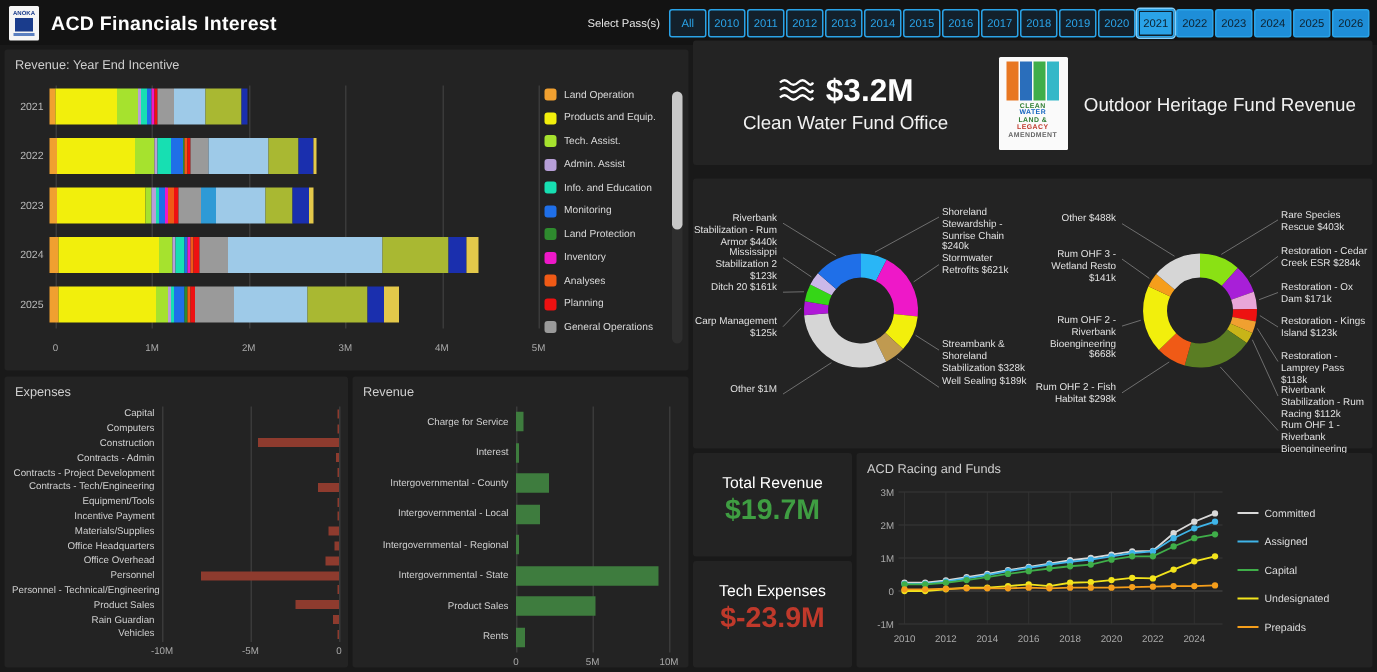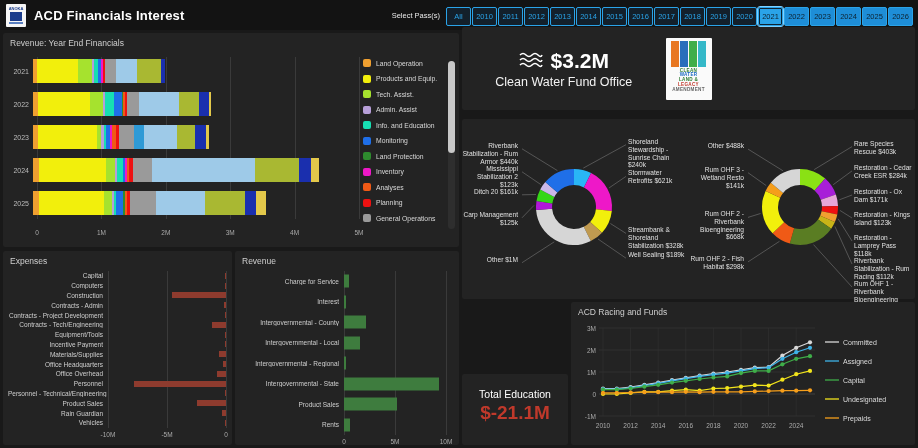--- a/index.html
+++ b/index.html
@@ -94,21 +94,21 @@
       <div class="m3"></div>
     </div>
     <h1 class="title">ACD Financials Interest</h1>
     <div class="year-filter">
       <span class="yf-label">Select Pass(s)</span>
       <div id="yearButtons"><button class="yearbtn">All</button><button class="yearbtn">2010</button><button class="yearbtn">2011</button><button class="yearbtn">2012</button><button class="yearbtn">2013</button><button class="yearbtn">2014</button><button class="yearbtn">2015</button><button class="yearbtn">2016</button><button class="yearbtn">2017</button><button class="yearbtn">2018</button><button class="yearbtn">2019</button><button class="yearbtn">2020</button><button class="yearbtn sel foc">2021</button><button class="yearbtn sel">2022</button><button class="yearbtn sel">2023</button><button class="yearbtn sel">2024</button><button class="yearbtn sel">2025</button><button class="yearbtn sel">2026</button></div>
     </div>
   </header>
 
   <section class="panel" id="p-stacked">
-    <div class="panel-title">Revenue: Year End Financials</div>
+    <div class="panel-title">Revenue: Year End Incentive</div>
     <div class="splot" id="splot">
         <div class="sgrid" style="left:30px"></div>
         <div class="sgrid" style="left:94.4px"></div>
         <div class="sgrid" style="left:158.8px"></div>
         <div class="sgrid" style="left:223.2px"></div>
         <div class="sgrid" style="left:287.6px"></div>
         <div class="sgrid" style="left:352px"></div>
         <div class="srow" style="top:2px">
          <span class="sylab">2021</span>
          <div class="strack">
@@ -287,20 +287,21 @@
         </div>
       <div class="legacy-text" id="legacyText">
           <div style="color:#2e7d32">CLEAN</div>
           <div style="color:#1565c0">WATER</div>
           <div style="color:#2e7d32">LAND &amp;</div>
           <div style="color:#c0392b">LEGACY</div>
           <div style="color:#666666">AMENDMENT</div>
         </div>
     </div>
     <div class="kpi">
+      <div class="kpi-label">Outdoor Heritage Fund Revenue</div>
     </div>
   </section>
 
   <section class="panel" id="p-donuts">
     <div class="donut-half" id="donutLeft">
         <svg width="226" height="180" style="position:absolute;left:0;top:0">
           <line x1="121.3" y1="49.1" x2="164" y2="25.7" stroke="#777" stroke-width="0.6"></line>
           <line x1="147.1" y1="68.9" x2="164" y2="57.4" stroke="#777" stroke-width="0.6"></line>
           <line x1="148.4" y1="104.5" x2="164" y2="114.4" stroke="#777" stroke-width="0.6"></line>
           <line x1="136.0" y1="120.0" x2="164" y2="139.2" stroke="#777" stroke-width="0.6"></line>
@@ -533,24 +534,28 @@
           </div>
         </div>
         <div class="hticks" style="left:100px;top:159.8px;width:118px">
           <span style="left:0px">-10M</span>
           <span style="left:59px">-5M</span>
           <span style="left:118px">0</span>
         </div>
       </div>
   </section>
 
+  <section class="panel" id="card-rev">
+    <div class="card-label">Total Revenue</div>
+    <div class="card-value">$19.7M</div>
+  </section>
 
   <section class="panel" id="card-exp">
-    <div class="card-label">Total Education</div>
-    <div class="card-value">$-21.1M</div>
+    <div class="card-label">Tech Expenses</div>
+    <div class="card-value">$-23.9M</div>
   </section>
 
   <section class="panel" id="p-capital">
     <div class="panel-title">ACD Racing and Funds</div>
     <div id="capitalChart" style="position:absolute;left:0;top:14px;"><svg width="344" height="127">
           <line x1="28" y1="12" x2="244" y2="12" stroke="#383838" stroke-width="0.7"></line>
           <text x="25" y="14.5" fill="#aaa" font-size="6.5" text-anchor="end">3M</text>
           <line x1="28" y1="34" x2="244" y2="34" stroke="#383838" stroke-width="0.7"></line>
           <text x="25" y="36.5" fill="#aaa" font-size="6.5" text-anchor="end">2M</text>
           <line x1="28" y1="56" x2="244" y2="56" stroke="#383838" stroke-width="0.7"></line>

